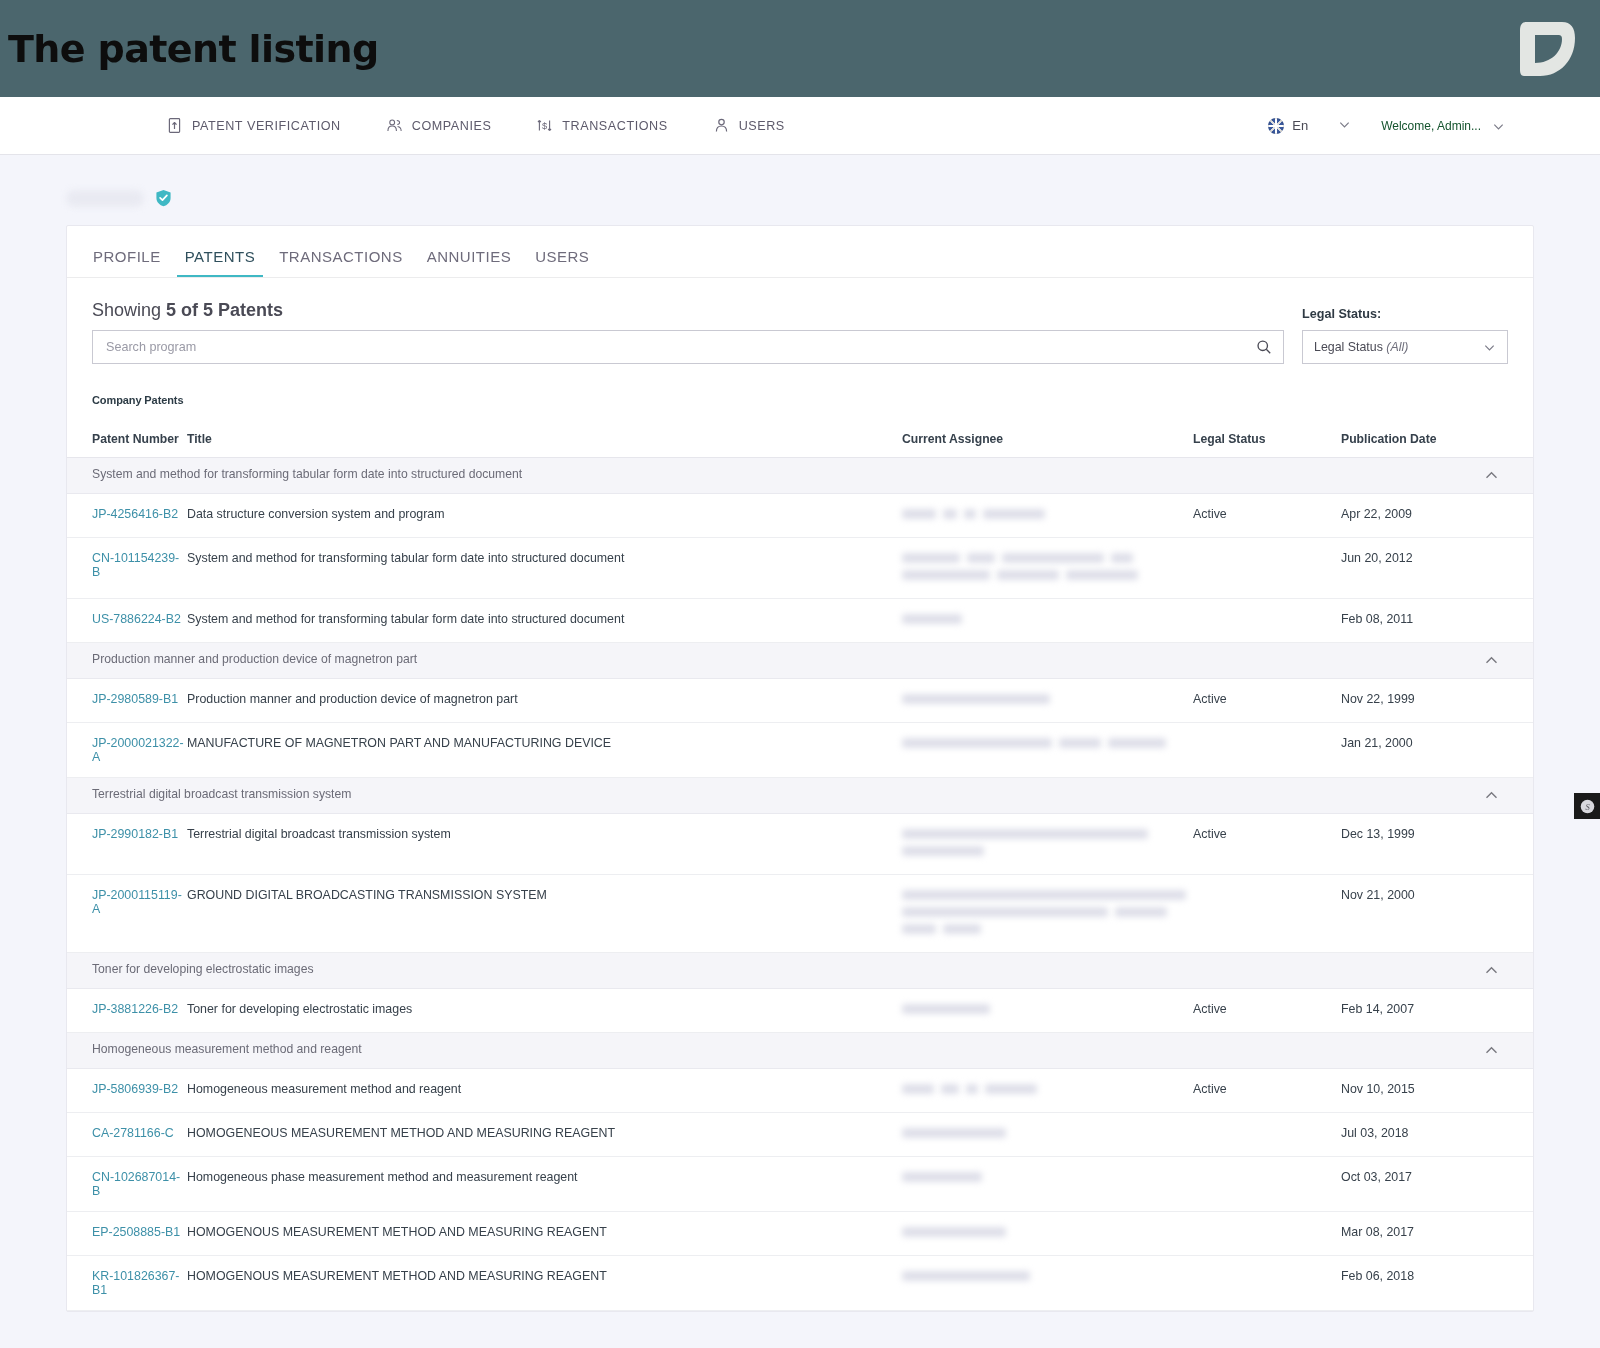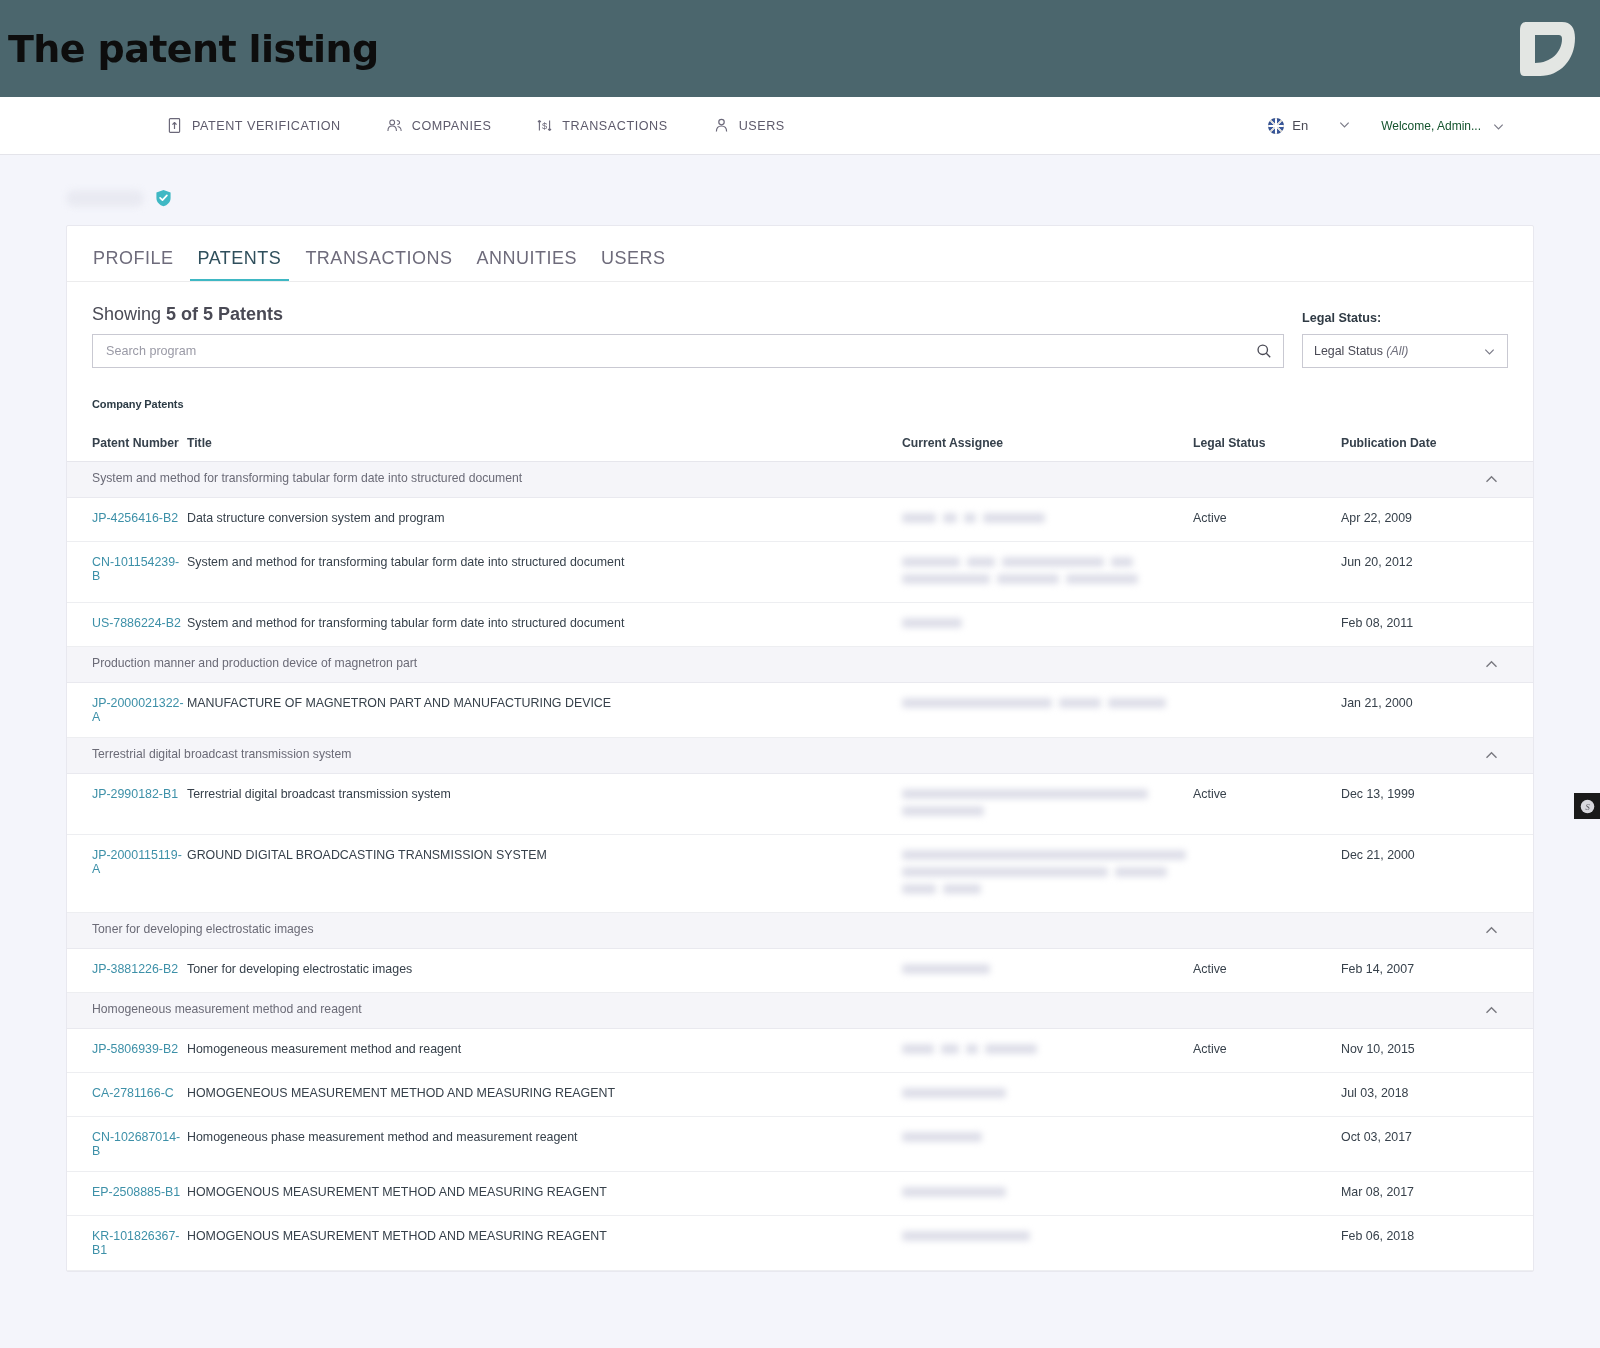--- a/index.html
+++ b/index.html
@@ -88,21 +88,21 @@
     border:1px solid #e8e8ef;
     border-radius:2px;
   }
 
   
   .tabs {
     display:flex; gap:0; padding:22px 0 0 17px;
     border-bottom:1px solid #ececed;
   }
   .tab {
-    font-size:18px; letter-spacing:.5px; color:#6e6b7b;
+    font-size:15px; letter-spacing:.5px; color:#6e6b7b;
     padding:0 9px 12px 9px; margin-right:6px;
     cursor:pointer; position:relative;
   }
   .tab.active { color:#2f4f5c; }
   .tab.active:after {
     content:""; position:absolute; left:1px; right:1px; bottom:0;
     height:2px; background:#3fb8c4;
   }
 
   
@@ -330,20 +330,27 @@
           </tr>
           <tr class="grp-row">
             <td class="c1" colspan="4">Production manner and production device of magnetron part</td>
             <td>
               <svg class="grp-chev" viewBox="0 0 17 17">
                 <path d="M3.5 10.8 L8.5 5.8 L13.5 10.8" fill="none" stroke="currentColor" stroke-width="1.4"></path>
               </svg>
             </td>
           </tr>
           <tr class="data-row">
+            <td class="c1"><span class="pn">JP-2980589-B1</span></td>
+            <td><span>Production manner and production device of magnetron part</span></td>
+            <td><span class="assignee-redact" style="width:148px;margin-right:7px"></span></td>
+            <td><span>Active</span></td>
+            <td><span>Nov 22, 1999</span></td>
+          </tr>
+          <tr class="data-row">
             <td class="c1"><span class="pn">JP-2000021322-A</span></td>
             <td><span>MANUFACTURE OF MAGNETRON PART AND MANUFACTURING DEVICE</span></td>
             <td><span class="assignee-redact" style="width:150px;margin-right:7px"></span><span class="assignee-redact" style="width:42px;margin-right:7px"></span><span class="assignee-redact" style="width:58px;margin-right:7px"></span></td>
             <td><span></span></td>
             <td><span>Jan 21, 2000</span></td>
           </tr>
           <tr class="grp-row">
             <td class="c1" colspan="4">Terrestrial digital broadcast transmission system</td>
             <td>
               <svg class="grp-chev" viewBox="0 0 17 17">
@@ -356,21 +363,21 @@
             <td><span>Terrestrial digital broadcast transmission system</span></td>
             <td><span class="assignee-redact" style="width:246px;margin-right:7px"></span><span class="assignee-redact" style="width:82px;margin-right:7px"></span></td>
             <td><span>Active</span></td>
             <td><span>Dec 13, 1999</span></td>
           </tr>
           <tr class="data-row">
             <td class="c1"><span class="pn">JP-2000115119-A</span></td>
             <td><span>GROUND DIGITAL BROADCASTING TRANSMISSION SYSTEM</span></td>
             <td><span class="assignee-redact" style="width:284px;margin-right:7px"></span><span class="assignee-redact" style="width:206px;margin-right:7px"></span><span class="assignee-redact" style="width:52px;margin-right:7px"></span><span class="assignee-redact" style="width:34px;margin-right:7px"></span><span class="assignee-redact" style="width:38px;margin-right:7px"></span></td>
             <td><span></span></td>
-            <td><span>Dec 21, 2000</span></td>
+            <td><span>Nov 21, 2000</span></td>
           </tr>
           <tr class="grp-row">
             <td class="c1" colspan="4">Toner for developing electrostatic images</td>
             <td>
               <svg class="grp-chev" viewBox="0 0 17 17">
                 <path d="M3.5 10.8 L8.5 5.8 L13.5 10.8" fill="none" stroke="currentColor" stroke-width="1.4"></path>
               </svg>
             </td>
           </tr>
           <tr class="data-row">

